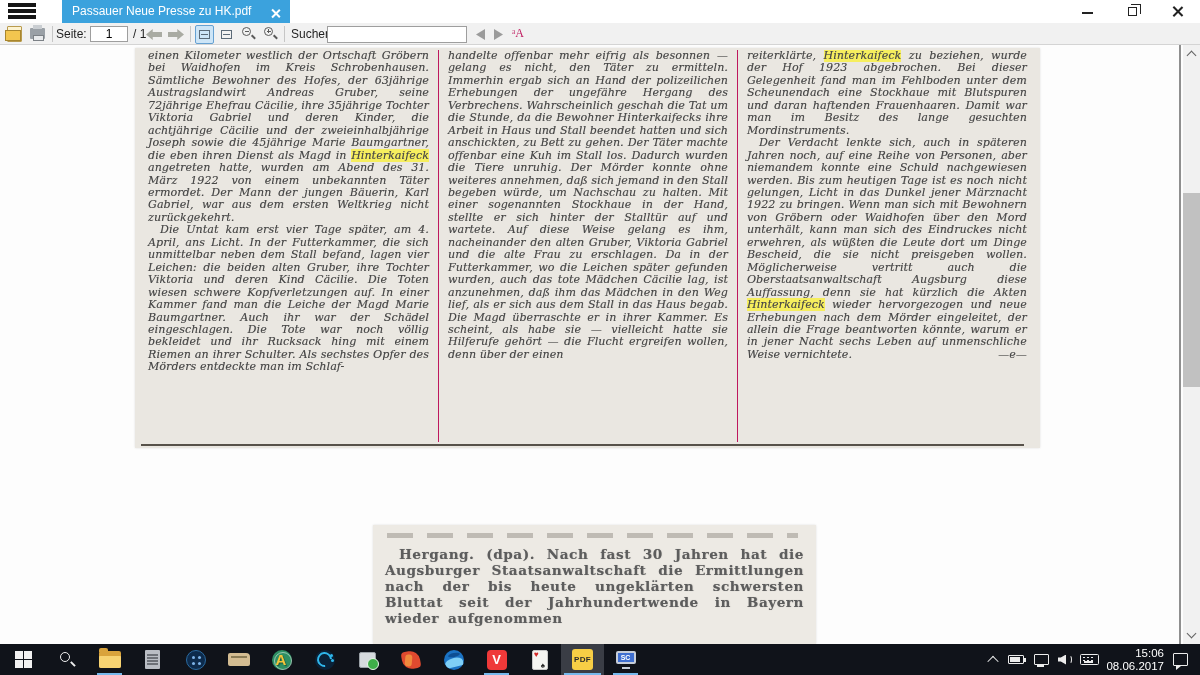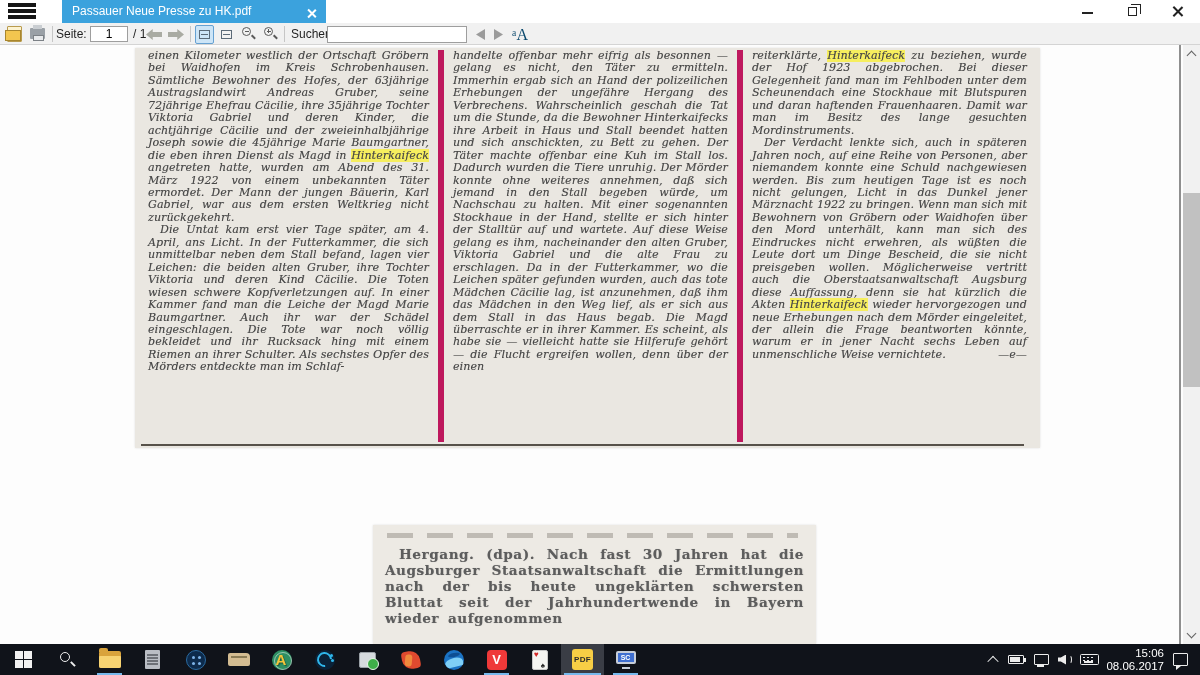--- a/index.html
+++ b/index.html
@@ -4,21 +4,21 @@
 <style>
   * { margin:0; padding:0; box-sizing:border-box; }
   html,body { width:1200px; height:675px; overflow:hidden; font-family:"Liberation Sans", sans-serif; }
   #stage { position:relative; width:1200px; height:675px; background:#fff; }
 
   
   #titlebar { position:absolute; left:0; top:0; width:1200px; height:23px; background:#ffffff; }
   #menu-btn { position:absolute; left:8px; top:3px; width:28px; height:17px; cursor:pointer; }
   #menu-btn .bar { position:absolute; left:0; width:28px; height:4px; background:#151515; }
   #menu-btn .bar:nth-child(1){top:0;} #menu-btn .bar:nth-child(2){top:6px;} #menu-btn .bar:nth-child(3){top:12px;}
-  #tab { position:absolute; left:62px; top:0; width:264px; height:23px; background:#3ba2dd; color:#ffffff; font-size:12px; line-height:23px; padding-left:10px; }
+  #tab { position:absolute; left:62px; top:0; width:228px; height:23px; background:#3ba2dd; color:#ffffff; font-size:12px; line-height:23px; padding-left:10px; }
   #tab-close { position:absolute; right:8px; top:5px; width:13px; height:13px; }
   .xglyph { position:relative; display:inline-block; width:13px; height:13px; }
   .xglyph:before,.xglyph:after { content:""; position:absolute; left:6px; top:1px; width:1.6px; height:11px; background:#ffffff; }
   .xglyph:before { transform:rotate(45deg);} .xglyph:after { transform:rotate(-45deg);}
   .winctl { position:absolute; top:0; height:23px; width:45px; text-align:center; }
   .winctl .glyph { position:relative; display:inline-block; margin-top:8px; }
   #btn-min { right:90px; } #btn-max { right:45px; } #btn-close { right:0; }
   #btn-min .glyph { width:11px; height:1.6px; background:#222; margin-top:12px; }
   #btn-max .glyph { width:9px; height:9px; border:1.4px solid #222; margin-top:7px; }
   #btn-max .glyph:before { content:""; position:absolute; left:2px; top:-4px; width:9px; height:9px; border:1.4px solid #222; border-bottom:none; border-left:none; }
@@ -51,30 +51,30 @@
   .zoombtn .handle { position:absolute; left:11px; top:9px; width:5px; height:1.8px; background:#5a5a5a; transform:rotate(45deg); }
   .zoombtn .sign { position:absolute; left:4.5px; top:3.6px; width:4px; height:1.4px; background:#5a5a5a; }
   .zoombtn.plus .sign:after { content:""; position:absolute; left:1.3px; top:-1.3px; width:1.4px; height:4px; background:#5a5a5a; }
   #zoom-out { left:240px; } #zoom-in { left:262px; }
   #sep3 { left:284px; }
   #lbl-suchen { left:291px; }
   #search-input { position:absolute; left:327px; top:2.5px; width:140px; height:17px; border:1px solid #9e9e9e; background:#fff; font-size:12px; padding:0 3px; font-family:"Liberation Sans",sans-serif; }
   .res-arrow { position:absolute; top:6px; width:9px; height:11px; background:#9b9b9b; }
   #res-prev { left:476px; clip-path:polygon(100% 0,100% 100%,0 50%); }
   #res-next { left:494px; clip-path:polygon(0 0,0 100%,100% 50%); }
-  #match-case { position:absolute; left:512px; top:3px; font-size:16px; color:#0c4a6e; font-family:"Liberation Serif",serif; }
+  #match-case { position:absolute; left:512px; top:3px; font-size:12px; color:#be185d; font-family:"Liberation Serif",serif; }
 
   
   #docarea { position:absolute; left:0; top:45px; width:1200px; height:599px; background:#fdfdfd; overflow:hidden; }
   #page-edge { position:absolute; left:1179px; top:0; width:2px; height:599px; background:#8f8f8f; }
 
   #clip1 { position:absolute; left:135px; top:3px; width:905px; height:400px; background:#eae7e1; overflow:hidden; box-shadow:0 0 2px rgba(0,0,0,.12); }
   #clip1-cols { display:flex; height:394px; padding:2px 4px 0 4px;font-style:italic; }
   .np-col { width:33.33%; padding:0 9px; overflow:hidden; }
-  .np-col + .np-col { border-left:6px solid #be185d; }
+  .np-col + .np-col { border-left:1px solid #be185d; }
   .np-col p { font-family:"DejaVu Serif",serif; font-size:11px; line-height:12.45px; color:#474747; text-align:justify; letter-spacing:0.1px; text-shadow:0.3px 0.3px 0.6px rgba(70,70,70,0.45); }
   .np-col p.ind { text-indent:12px; }
   .hl { background:#f6ee5e; }
   .endmark { float:right; }
   #clip1-rule { position:absolute; left:6px; right:16px; bottom:2px; height:2px; background:#57524a; }
 
   #caption { position:absolute; left:135px; top:430px; width:905px; text-align:center; font-family:"Liberation Serif",serif; font-size:24px; color:#111; }
 
   #clip2 { position:absolute; left:373px; top:480px; width:443px; height:119px; background:#edeae4; overflow:hidden; box-shadow:0 0 2px rgba(0,0,0,.12); padding:6px 12px 0 12px; }
   #clip2-smudge { height:5px; margin:2px 6px 0 2px; background:repeating-linear-gradient(90deg,#9a968e 0 26px, rgba(0,0,0,0) 26px 40px); opacity:.55; filter:blur(0.6px); }

